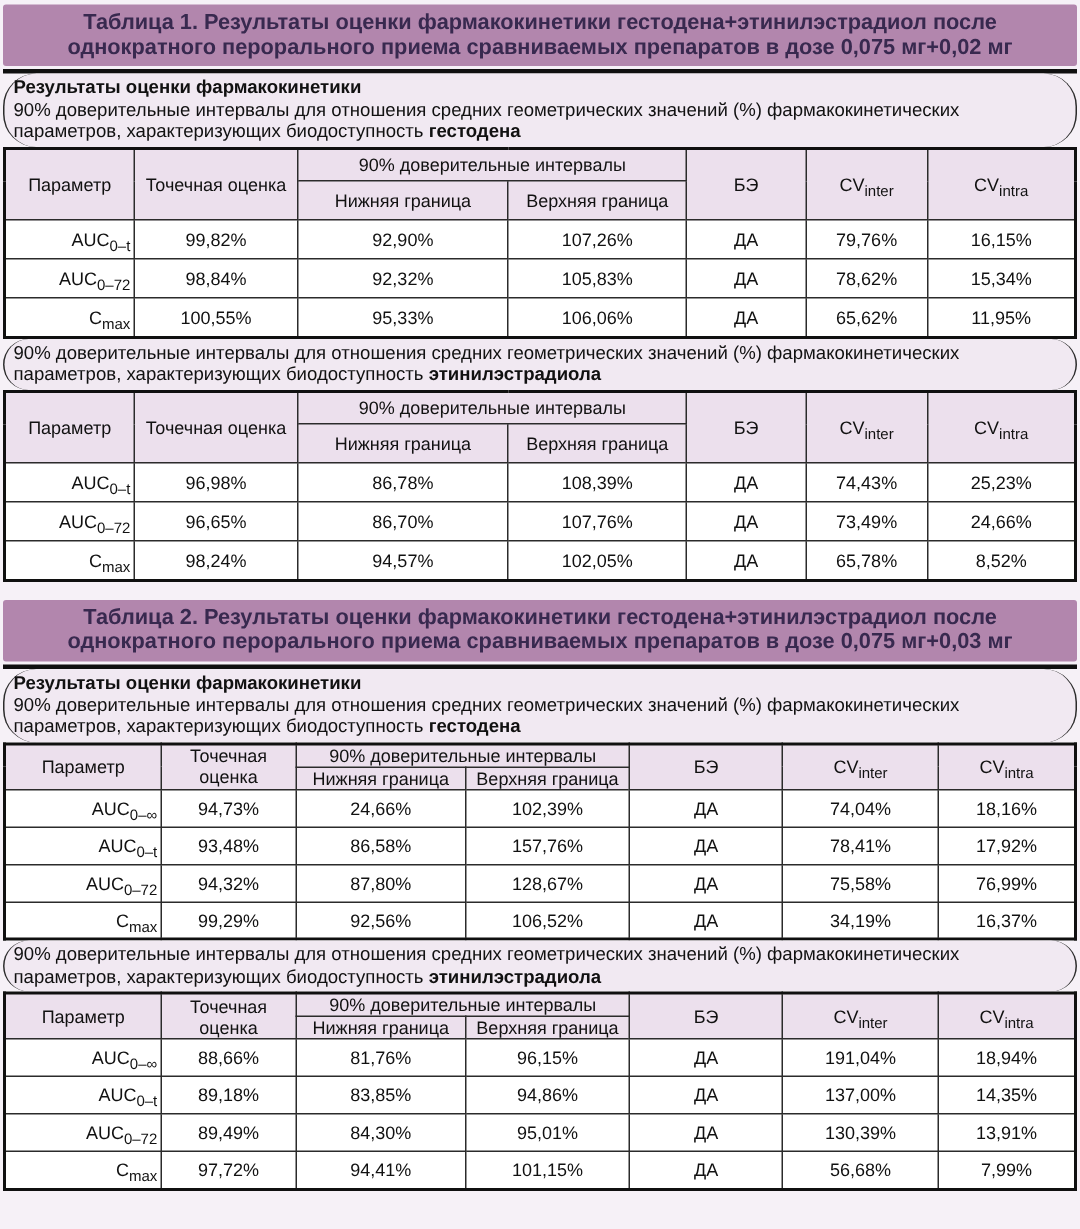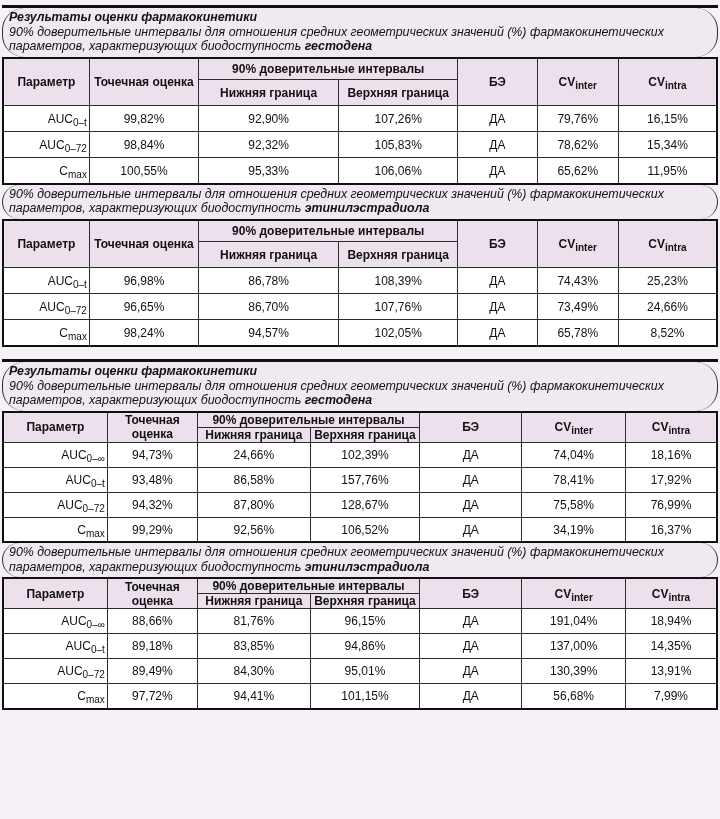--- a/index.html
+++ b/index.html
@@ -29,21 +29,20 @@
     font-weight:bold;
     font-size:14.5px;
     line-height:16.5px;
     text-align:center;
     padding:4px 26px;
     border-radius:2px;
   }
   .black-rule{height:3px;background:var(--heavy);margin-top:2px;}
   .intro{
     background:var(--intro-bg);
-    font-style:italic;
     font-size:12.4px;
     line-height:14.6px;
     padding:2px 18px 3px 6px;
     border-left:1px solid var(--border);
     border-right:1px solid var(--border);
     border-radius:22px;
   }
   .intro-title{font-weight:bold;}
   .drug{font-weight:bold;}
   table{
@@ -53,21 +52,21 @@
     background:var(--row-bg);
     border:2px solid var(--heavy);
   }
   th,td{
     border:1px solid var(--border);
     text-align:center;
     vertical-align:middle;
     padding:1px 2px;
     font-size:12px;
   }
-  th{background:var(--header-bg);font-weight:bold;margin-top:35px;}
+  th{background:var(--header-bg);font-weight:normal;margin-top:35px;}
   tbody td{height:25px;background:var(--row-bg);}
   sub{font-size:10px;line-height:0;}
   
   .t1 .c0{width:12.1%}.t1 .c1{width:15.3%}.t1 .c2{width:19.6%}.t1 .c3{width:16.7%}
   .t1 .c4{width:11.1%}.t1 .c5{width:11.4%}.t1 .c6{width:13.8%}
   .t1 thead tr.r1 th{height:22px;}
   .t1 thead tr.r2 th{height:26px;}
   .t1 tbody td{height:26px;}
   
   .t2 .c0{width:14.6%}.t2 .c1{width:12.6%}.t2 .c2{width:15.8%}.t2 .c3{width:15.3%}
@@ -76,20 +75,21 @@
   .t2 thead tr.r2 th{height:15px;padding:0 2px;}
   .t2 tbody td{height:25px;}
   .param{font-size:12px;text-align:right;}
 </style>
 </head>
 <body>
 
 <div class="page">
 
   <section class="pk-section">
+    <div class="title-bar">Таблица 1. Результаты оценки фармакокинетики гестодена+этинилэстрадиол после однократного перорального приема сравниваемых препаратов в дозе 0,075 мг+0,02 мг</div>
     <div class="black-rule"></div>
 
     <div class="intro">
       <div class="intro-title">Результаты оценки фармакокинетики</div>
       <div><span>90% доверительные интервалы для отношения средних геометрических значений (%) фармакокинетических параметров, характеризующих биодоступность</span> <b class="drug">гестодена</b></div>
     </div>
 
     <table class="t1">
       <colgroup>
           <col class="c0">
@@ -199,20 +199,21 @@
             <td>102,05%</td>
             <td>ДА</td>
             <td>65,78%</td>
             <td>8,52%</td>
           </tr>
         </tbody>
     </table>
   </section>
 
   <section class="pk-section second">
+    <div class="title-bar">Таблица 2. Результаты оценки фармакокинетики гестодена+этинилэстрадиол после однократного перорального приема сравниваемых препаратов в дозе 0,075 мг+0,03 мг</div>
     <div class="black-rule"></div>
 
     <div class="intro">
       <div class="intro-title">Результаты оценки фармакокинетики</div>
       <div><span>90% доверительные интервалы для отношения средних геометрических значений (%) фармакокинетических параметров, характеризующих биодоступность</span> <b class="drug">гестодена</b></div>
     </div>
 
     <table class="t2">
       <colgroup>
           <col class="c0">

